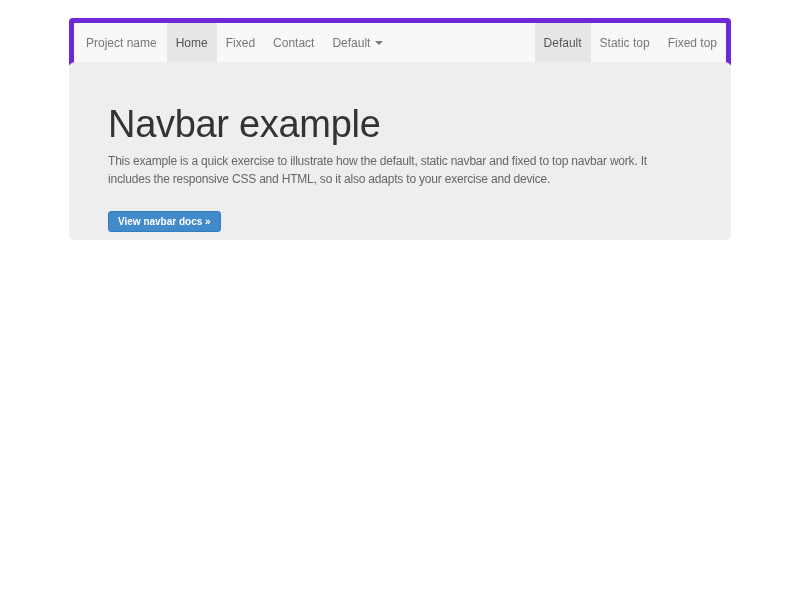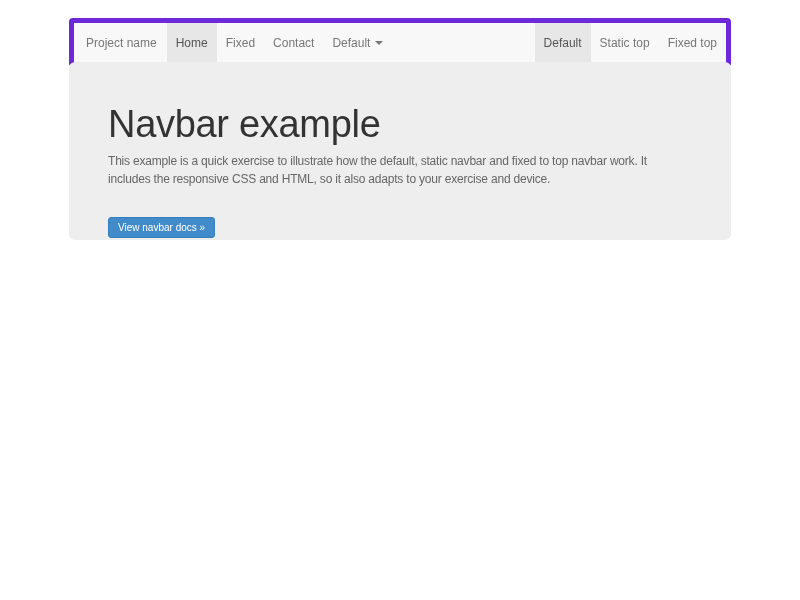--- a/index.html
+++ b/index.html
@@ -72,38 +72,38 @@
   .jumbotron h1 {
     margin: 0;
     font-size: 38px;
     line-height: 1.05;
     font-weight: 500;
     color: #333333;
     letter-spacing: -0.3px;
     white-space: nowrap;
   }
   .jumbotron p {
-    margin: 7px 0 16px 0;
+    margin: 7px 0 4px 0;
     font-size: 12px;
     line-height: 18px;
     color: #666666;
     letter-spacing: -0.2px;
     overflow: hidden;
   }
   .jl { display: block; white-space: nowrap; }
   .btn-primary {
     display: inline-block;
-    margin-top: 13px;
+    margin-top: 19px;
     padding: 4px 9px;
     background: #428bca;
     border: 1px solid #357ebd;
     border-radius: 3px;
     color: #ffffff;
     font-size: 10px;
-    font-weight: normal;
+    font-weight: bold;
     text-decoration: none;
     cursor: pointer;
     white-space: nowrap;
   }
 </style>
 </head>
 <body>
 
 <nav class="navbar">
   <a class="brand">Project name</a>

